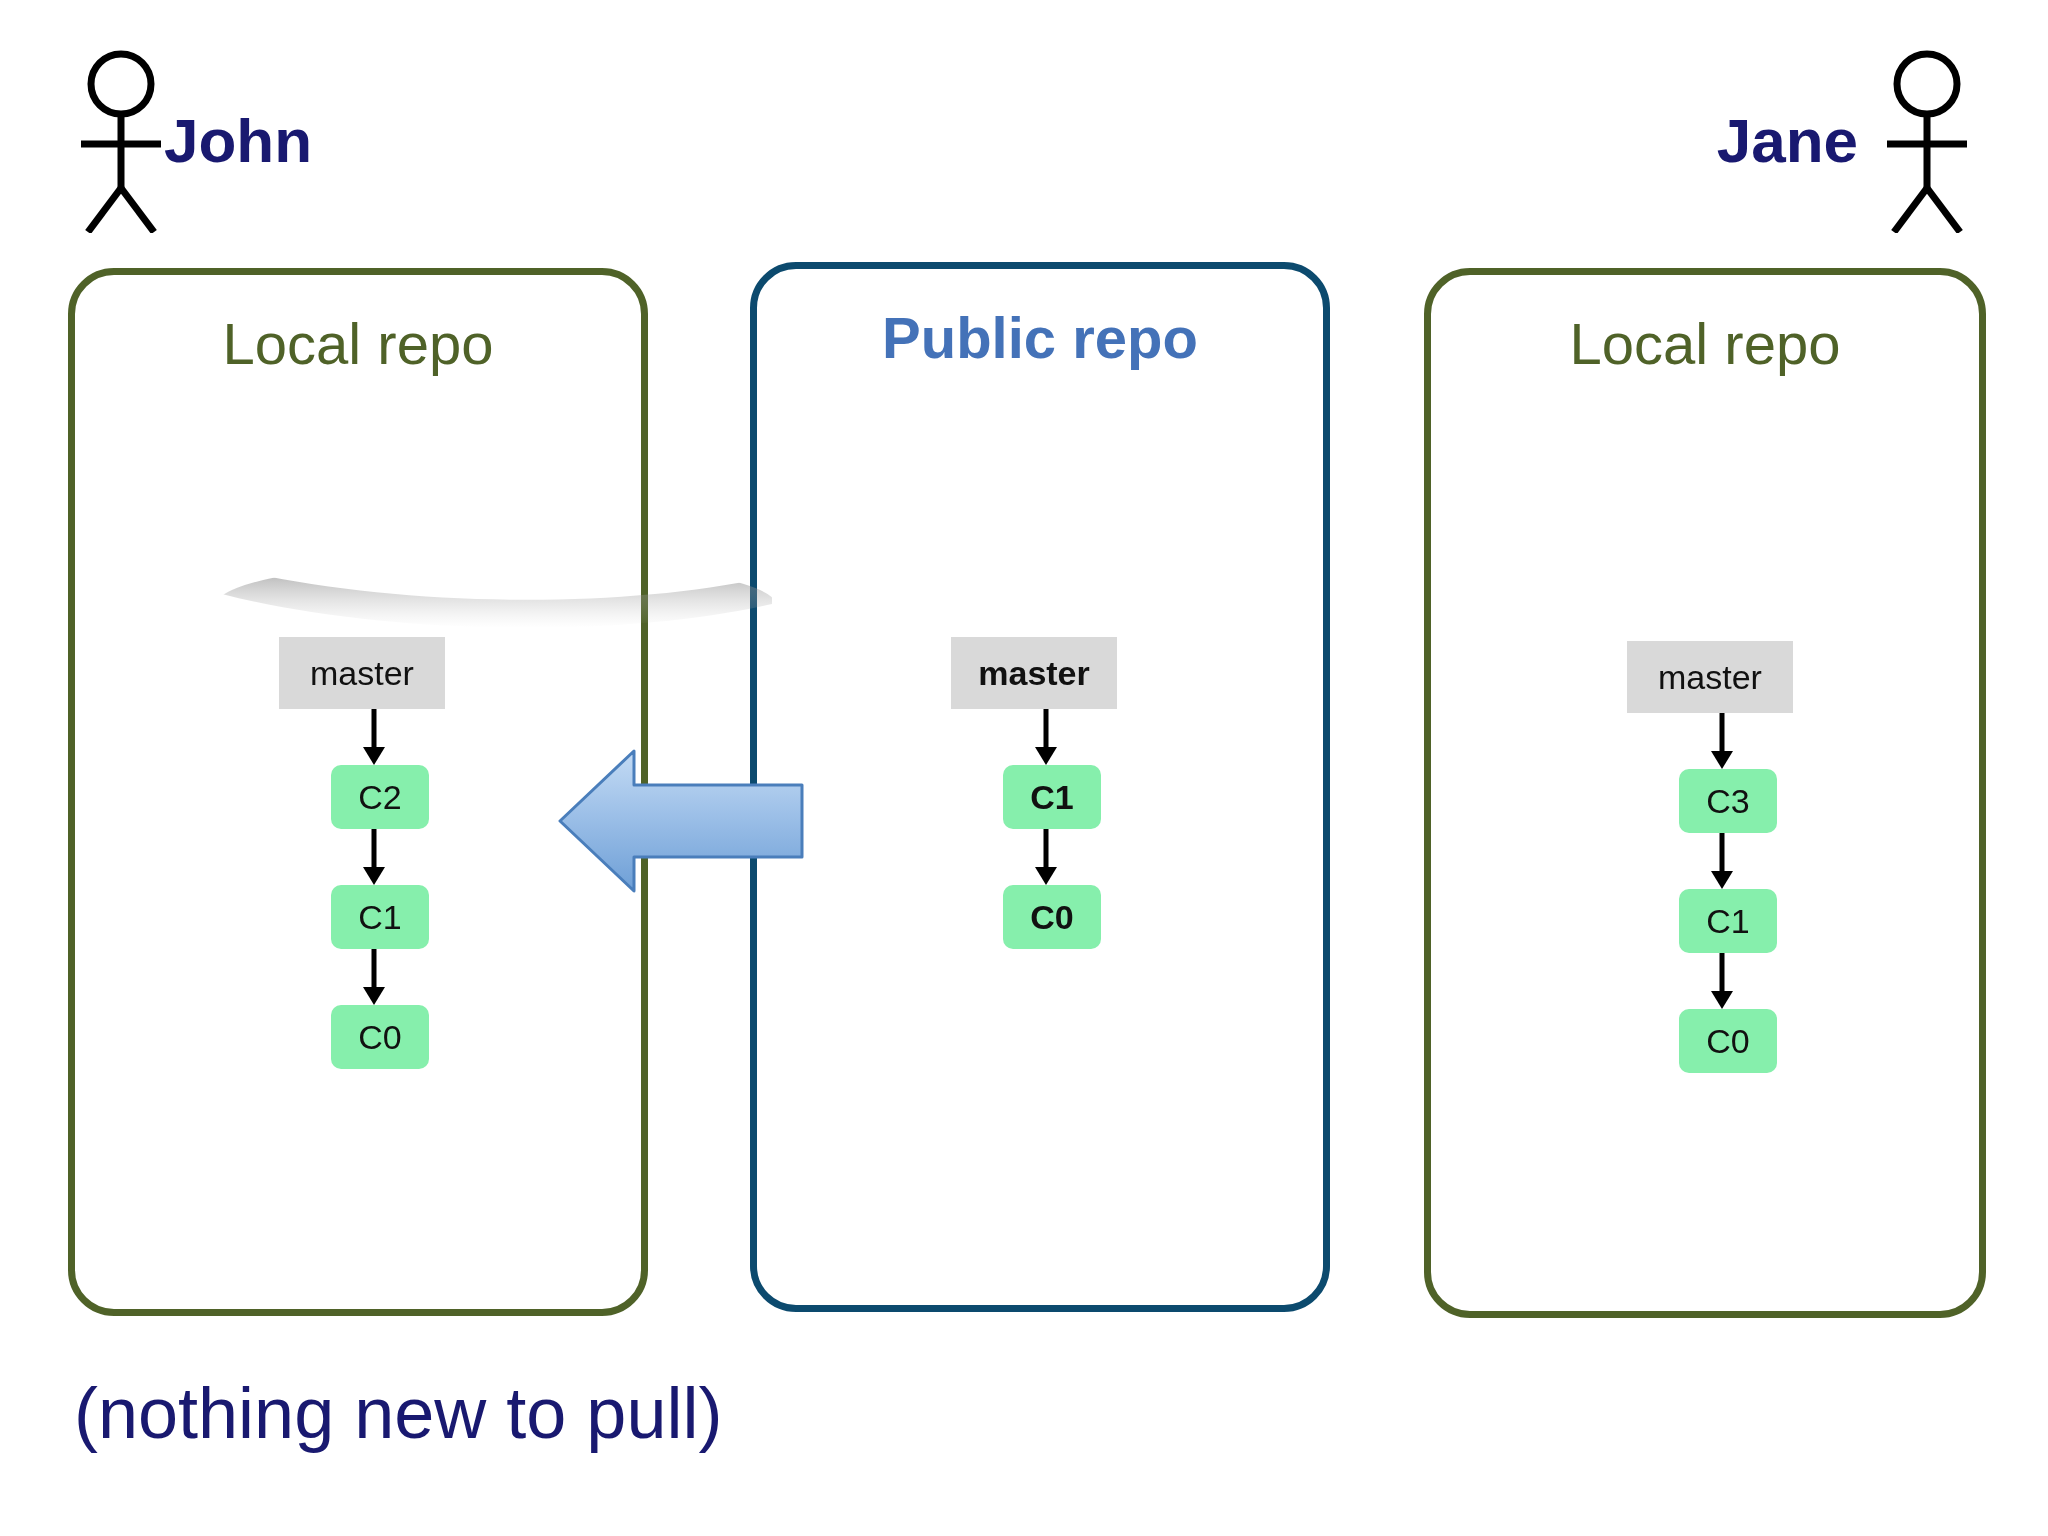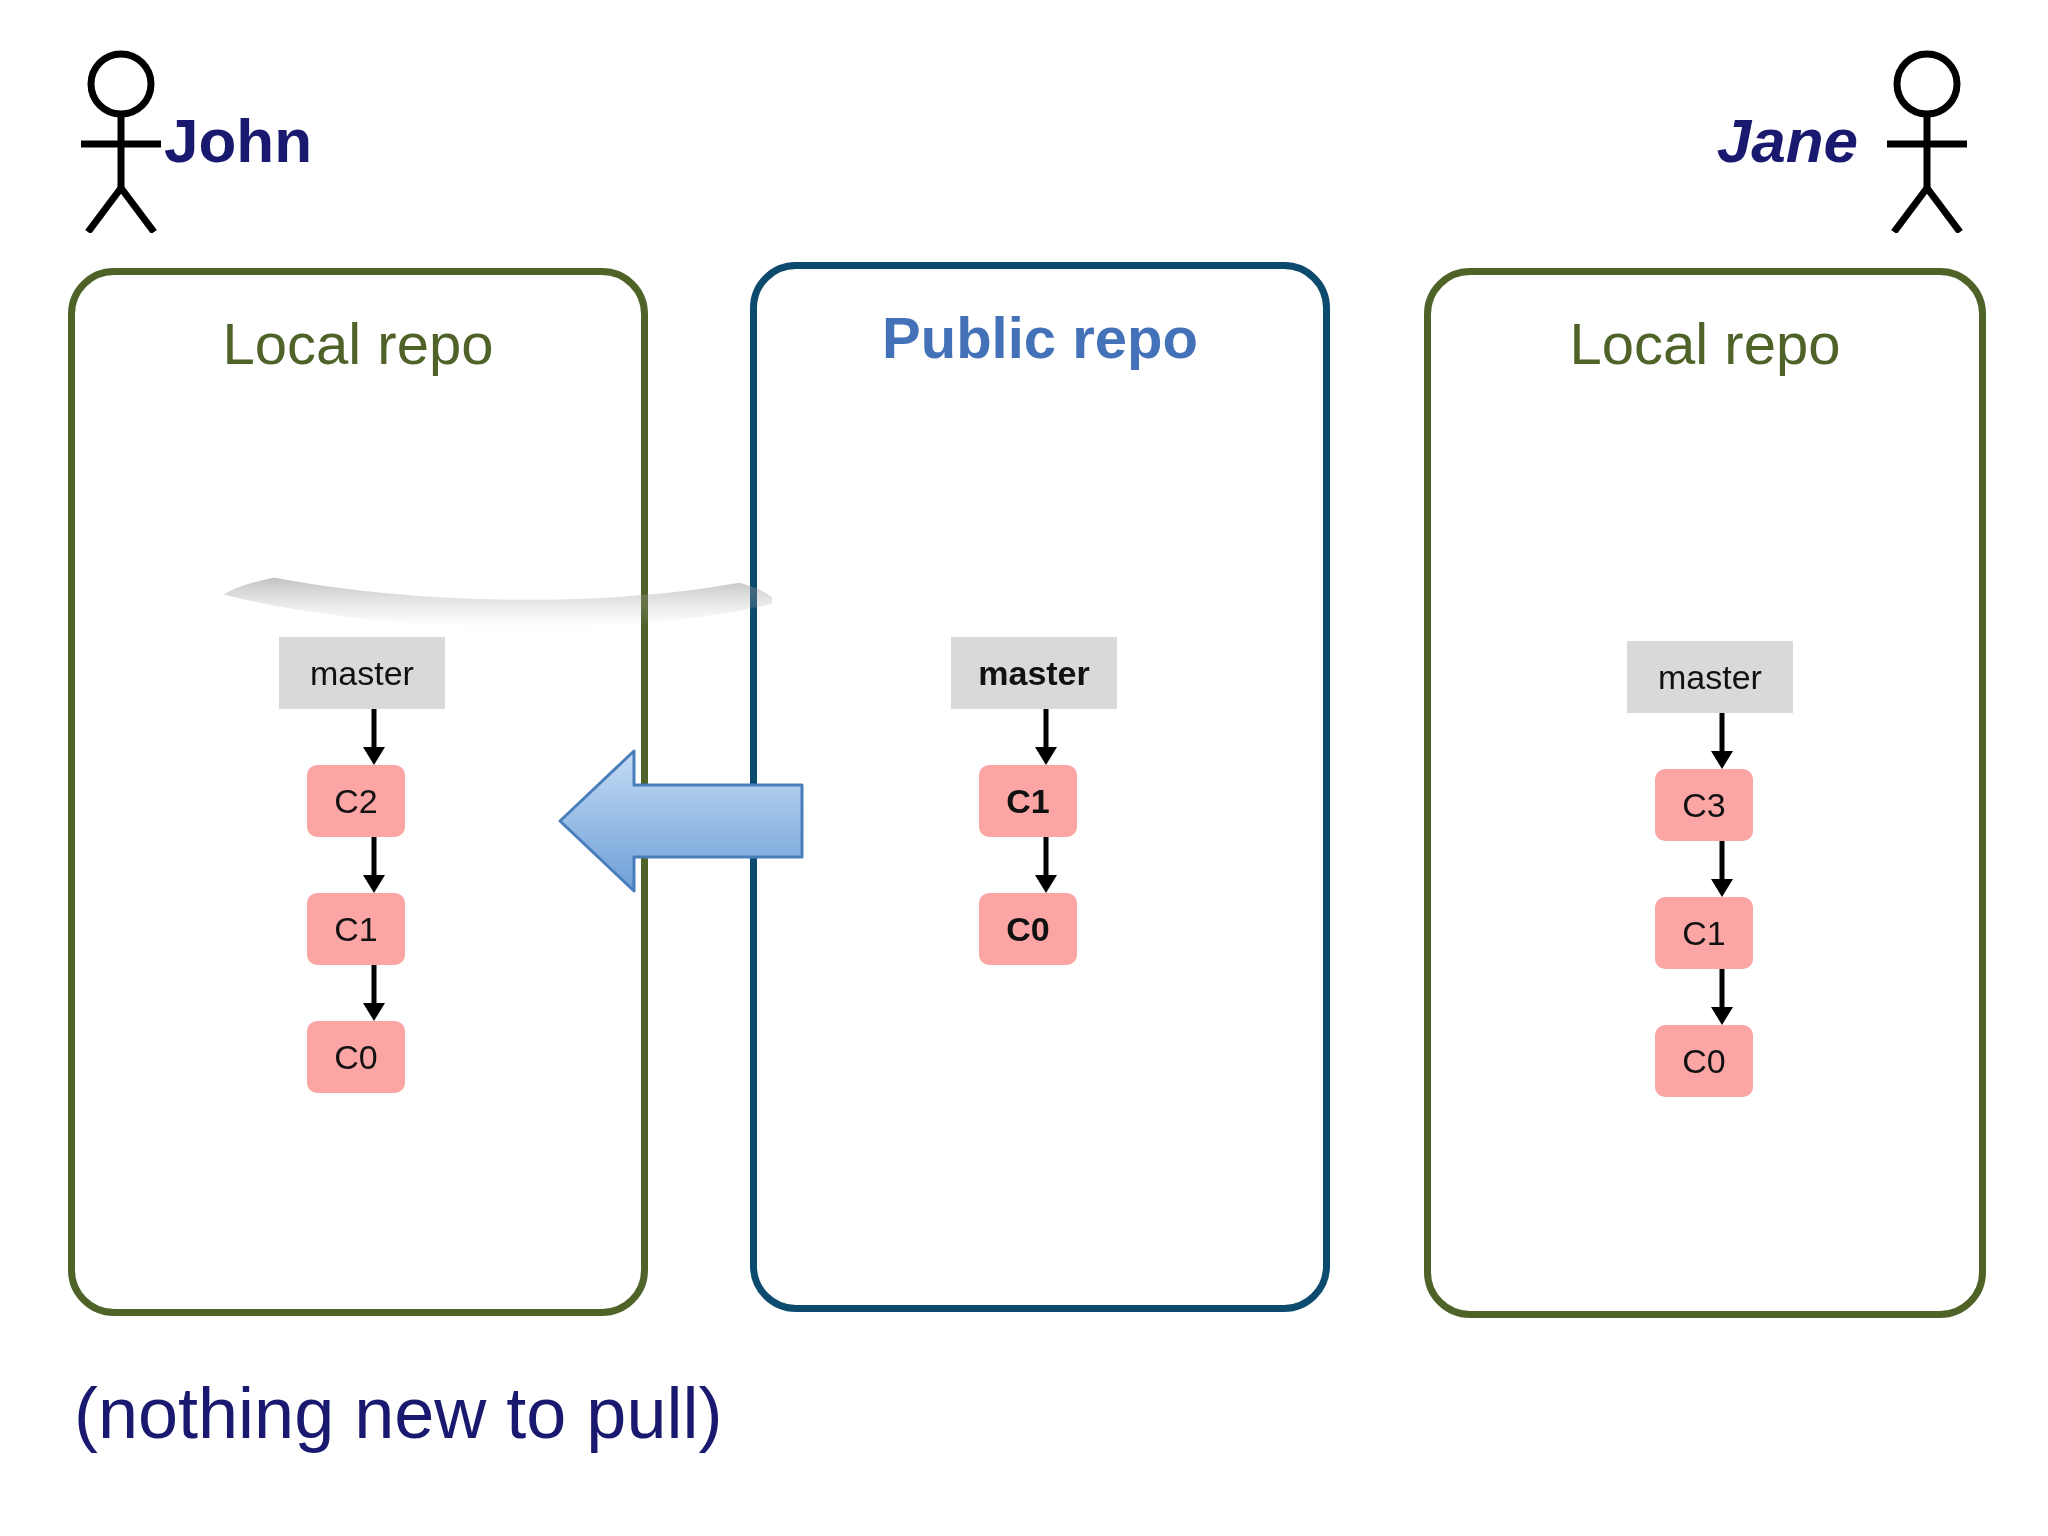--- a/index.html
+++ b/index.html
@@ -68,29 +68,29 @@
     background: #D9D9D9;
     display: flex;
     align-items: center;
     justify-content: center;
     font-size: 34px;
     color: #111111;
     border-radius: 0;
   }
   .node-commit {
     width: 98px;
-    height: 72px;
-    background: #fca5a5;
+    height: 64px;
+    background: #86efac;
     border-radius: 10px;
     display: flex;
     align-items: center;
     justify-content: center;
     font-size: 34px;
     color: #111111;
-    margin-left: 28px;
+    margin-left: 52px;
   }
   .connector {
     width: 98px;
     height: 56px;
     margin-left: 46px;
     position: relative;
   }
   .connector .shaft {
     position: absolute;
     left: 50%;
@@ -157,21 +157,21 @@
       <circle cx="43" cy="36" r="30" fill="none" stroke="#000" stroke-width="7"></circle>
       <line x1="43" y1="66" x2="43" y2="146" stroke="#000" stroke-width="7"></line>
       <line x1="3" y1="96" x2="83" y2="96" stroke="#000" stroke-width="7"></line>
       <line x1="43" y1="140" x2="10" y2="184" stroke="#000" stroke-width="7"></line>
       <line x1="43" y1="140" x2="76" y2="184" stroke="#000" stroke-width="7"></line>
     </svg>
     <span class="actor-name" style="">John</span>
   </div>
 
   <div class="actor" style="right:78px; top:48px;">
-    <span class="actor-name" style="margin-right:26px;font-style:italic;">Jane</span>
+    <span class="actor-name" style="margin-right:26px;">Jane</span>
     <svg class="stickman" viewBox="0 0 86 185">
       <circle cx="43" cy="36" r="30" fill="none" stroke="#000" stroke-width="7"></circle>
       <line x1="43" y1="66" x2="43" y2="146" stroke="#000" stroke-width="7"></line>
       <line x1="3" y1="96" x2="83" y2="96" stroke="#000" stroke-width="7"></line>
       <line x1="43" y1="140" x2="10" y2="184" stroke="#000" stroke-width="7"></line>
       <line x1="43" y1="140" x2="76" y2="184" stroke="#000" stroke-width="7"></line>
     </svg>
   </div>
 
   <div class="repo-panel green" style="left:68px; top:268px; width:580px; height:1048px;">

